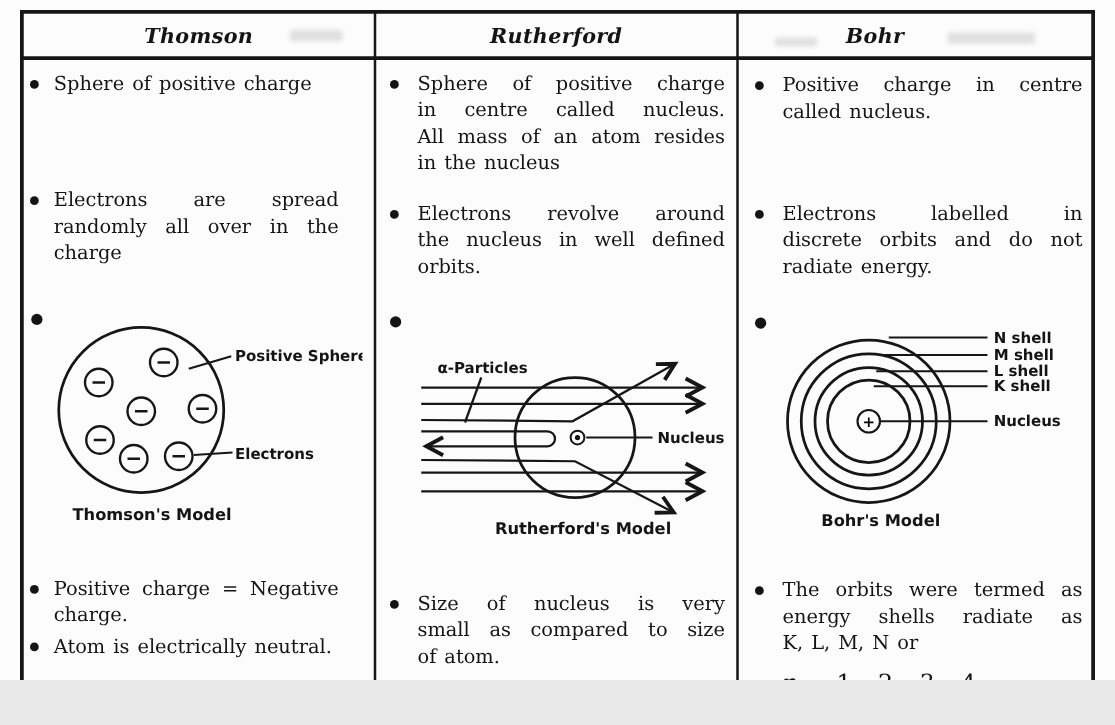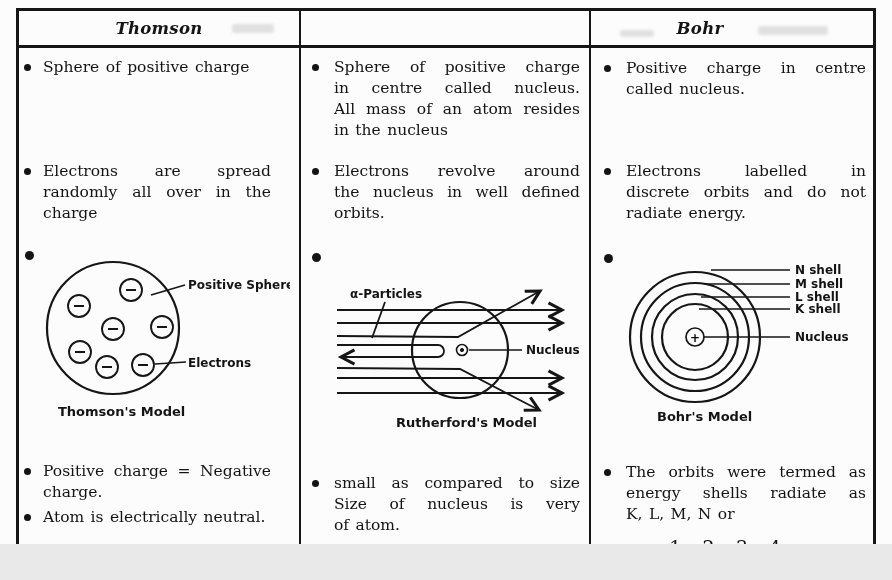--- a/index.html
+++ b/index.html
@@ -27,32 +27,33 @@
 </head>
 <body>
 
 <div class="stage">
   <div class="frame"></div>
   <div class="vline" style="left:299px"></div>
   <div class="vline" style="left:589px"></div>
   <div class="hline" style="top:45px"></div>
 
   <div class="hdr" style="left:20px;width:278px">Thomson</div>
+  <div class="hdr" style="left:302px;width:286px">Rutherford</div>
   <div class="hdr" style="left:560px;width:280px">Bohr</div>
   <div class="smudge" style="left:232px;top:24px;width:42px;height:9px"></div>
   <div class="smudge" style="left:758px;top:26px;width:70px;height:9px"></div>
   <div class="smudge" style="left:620px;top:30px;width:34px;height:7px"></div>
 
   <div class="bullet" style="left:24px;top:57px">
     <span class="dot"></span>
     <div class="btext" style="width:228px;margin-left:12px">
       <div class="ll">Sphere of positive charge</div>
     </div>
   </div>
-  <div class="bullet" style="left:24px;top:161px">
+  <div class="bullet" style="left:24px;top:150px">
     <span class="dot"></span>
     <div class="btext" style="width:228px;margin-left:12px">
       <div class="jl">Electrons are spread</div>
       <div class="jl">randomly all over in the</div>
       <div class="ll">charge</div>
     </div>
   </div>
   <div class="soledot" style="left:25px;top:251px"></div>
   <div class="bullet" style="left:24px;top:461px">
     <span class="dot"></span>
@@ -111,22 +112,22 @@
     <div class="btext" style="width:246px;margin-left:15px">
       <div class="jl">Electrons revolve around</div>
       <div class="jl">the nucleus in well defined</div>
       <div class="ll">orbits.</div>
     </div>
   </div>
   <div class="soledot" style="left:312px;top:253px"></div>
   <div class="bullet" style="left:312px;top:473px">
     <span class="dot"></span>
     <div class="btext" style="width:246px;margin-left:15px">
+      <div class="jl">Size of nucleus is very</div>
       <div class="jl">small as compared to size</div>
-      <div class="jl">Size of nucleus is very</div>
       <div class="ll">of atom.</div>
     </div>
   </div>
 
   <svg class="dsvg" style="left:310px;top:250px" width="280" height="185" viewBox="0 0 280 185">
     <defs>
       <marker id="arr" markerWidth="11" markerHeight="11" refX="8.5" refY="5" orient="auto">
         <polyline points="1,1 8.5,5 1,9" fill="none" stroke="#161616" stroke-width="1.7"></polyline>
       </marker>
     </defs>

